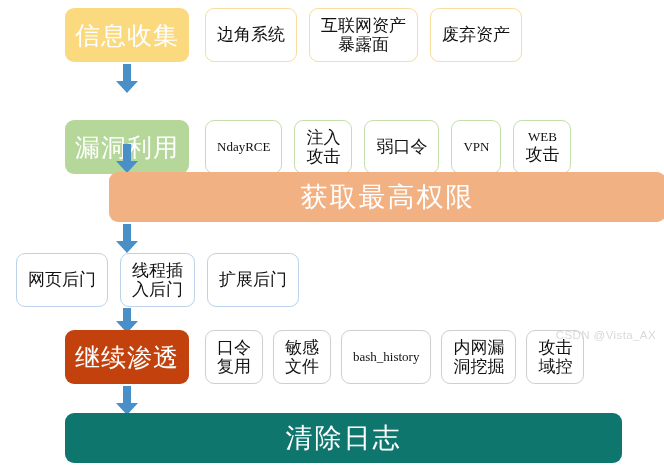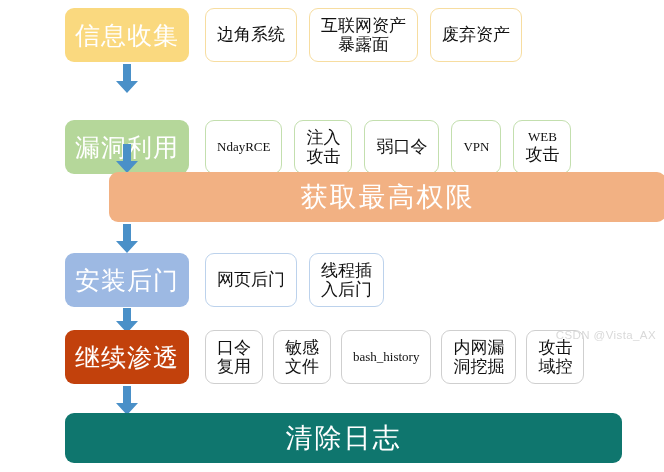--- a/index.html
+++ b/index.html
@@ -140,31 +140,35 @@
 
   <div class="banner banner-orange" style="top:172px;">获取最高权限</div>
 
   <div class="arrow" style="left:113px;top:224px;">
     <svg width="28" height="30" viewBox="0 0 28 30">
         <path d="M10 0 H18 V17 H25 L14 29 L3 17 H10 Z" fill="#4a90c8"></path>
       </svg>
   </div>
 
   <div class="row" style="top:253px;height:54px;">
-    <div class="chip chip-blue" style="margin-left:65px;">安装后门</div>
     <div class="boxes">
       <div class="box b-blue">
         <span>
             <span class="ln">网页后门</span>
           </span>
       </div>
       <div class="box b-blue">
         <span>
             <span class="ln">线程插</span>
             <span class="ln">入后门</span>
+          </span>
+      </div>
+      <div class="box b-blue">
+        <span>
+            <span class="ln">扩展后门</span>
           </span>
       </div>
     </div>
   </div>
 
   <div class="arrow" style="left:113px;top:308px;">
     <svg width="28" height="26" viewBox="0 0 28 26">
         <path d="M10 0 H18 V13 H25 L14 25 L3 13 H10 Z" fill="#4a90c8"></path>
       </svg>
   </div>

